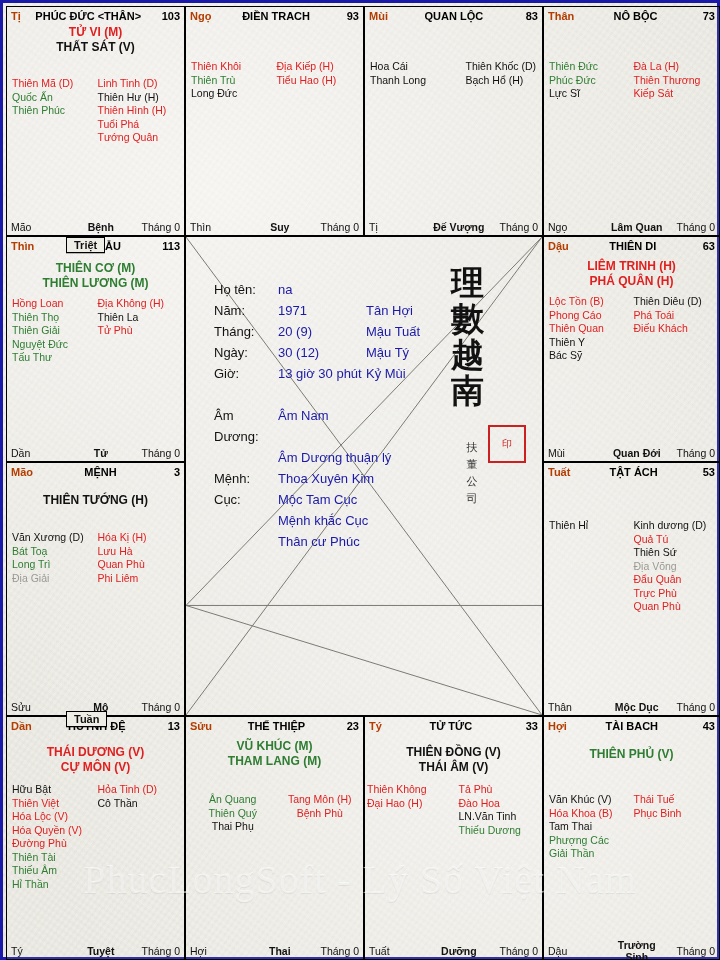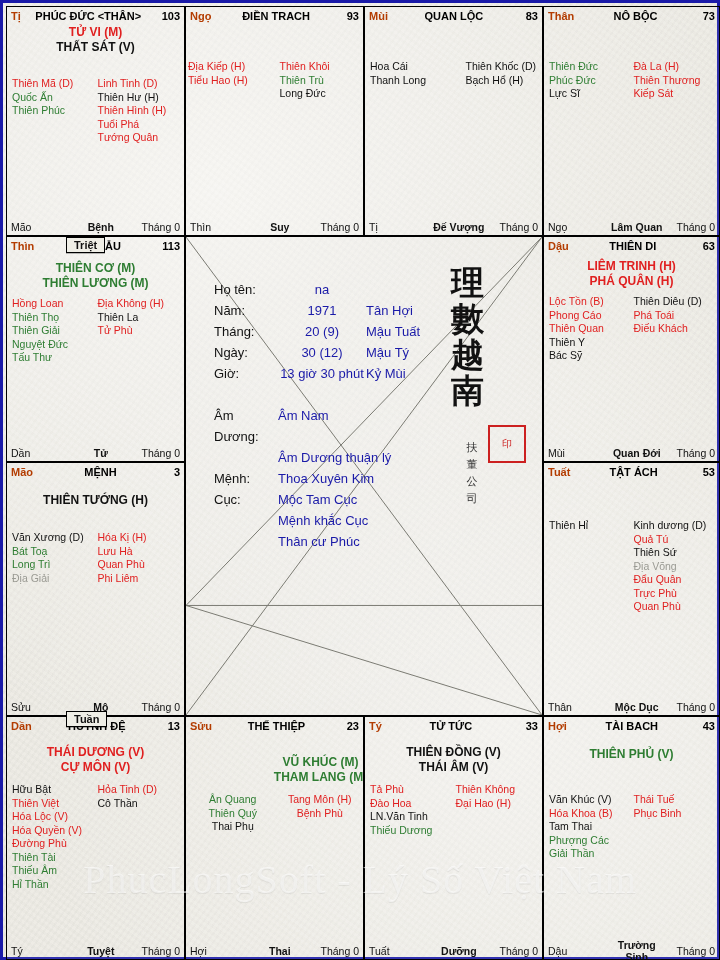--- a/index.html
+++ b/index.html
@@ -82,21 +82,21 @@
   
   .ctr-lines{position:absolute;left:0;top:0;width:100%;height:100%;}
   .info{
     position:absolute;left:28px;top:42px;
     font-size:13px;
     color:#1a1aa8;
     line-height:21px;
   }
   .inforow{display:flex;}
   .inforow .lbl{flex:0 0 64px;color:#111;}
-  .inforow .v1{flex:0 0 88px;text-align:center;}
+  .inforow .v1{flex:0 0 88px;}
   .inforow .v2{flex:0 0 auto;}
   .info2{
     position:absolute;left:28px;top:168px;
     font-size:13px;color:#1a1aa8;line-height:21px;
   }
   .info2 .row{display:flex;}
   .info2 .row .lbl{flex:0 0 64px;color:#111;}
   .seal{
     position:absolute;right:14px;top:28px;
     width:120px;text-align:center;
@@ -176,28 +176,28 @@
       </div>
     </div>
 
     <div class="cell" style="left:179px;top:0;width:179px;height:230px;">
       <div class="chead">
         <span class="branch">Ngọ</span>
         <span class="palace">ĐIỀN TRACH</span>
         <span class="num">93</span>
       </div>
       <div class="cols" style="top:53px;">
-        <div class="c cr">
-          <div class="red">Địa Kiếp (H)</div>
-          <div class="red">Tiểu Hao (H)</div>
-        </div>
         <div class="c cl">
           <div class="red">Thiên Khôi</div>
           <div class="green">Thiên Trù</div>
           <div class="black">Long Đức</div>
+        </div>
+        <div class="c cr">
+          <div class="red">Địa Kiếp (H)</div>
+          <div class="red">Tiểu Hao (H)</div>
         </div>
       </div>
       <div class="cfoot">
         <span class="f1">Thìn</span>
         <span class="f2">Suy</span>
         <span class="f3">Tháng 0</span>
       </div>
     </div>
 
     <div class="cell" style="left:358px;top:0;width:179px;height:230px;">
@@ -399,21 +399,21 @@
         <span class="f3">Tháng 0</span>
       </div>
     </div>
 
     <div class="cell" style="left:179px;top:710px;width:179px;height:244px;">
       <div class="chead">
         <span class="branch">Sửu</span>
         <span class="palace">THẾ THIỆP</span>
         <span class="num">23</span>
       </div>
-      <div class="stars" style="top:38px;padding-left:46px;">
+      <div class="stars" style="top:22px;">
         <div class="green">VŨ KHÚC (M)</div>
         <div class="green">THAM LANG (M)</div>
       </div>
       <div class="cols" style="top:76px;text-align:center;">
         <div class="c cl">
           <div class="green">Ân Quang</div>
           <div class="green">Thiên Quý</div>
           <div class="black">Thai Phụ</div>
         </div>
         <div class="c cr">
@@ -432,29 +432,29 @@
       <div class="chead">
         <span class="branch">Tý</span>
         <span class="palace">TỬ TỨC</span>
         <span class="num">33</span>
       </div>
       <div class="stars" style="top:28px;">
         <div class="black">THIÊN ĐỒNG (V)</div>
         <div class="black">THÁI ÂM (V)</div>
       </div>
       <div class="cols" style="top:66px;">
+        <div class="c cr">
+          <div class="red">Thiên Không</div>
+          <div class="red">Đại Hao (H)</div>
+        </div>
         <div class="c cl">
           <div class="red">Tả Phù</div>
           <div class="red">Đào Hoa</div>
           <div class="black">LN.Văn Tinh</div>
           <div class="green">Thiếu Dương</div>
-        </div>
-        <div class="c cr">
-          <div class="red">Thiên Không</div>
-          <div class="red">Đại Hao (H)</div>
         </div>
       </div>
       <div class="cfoot">
         <span class="f1">Tuất</span>
         <span class="f2">Dưỡng</span>
         <span class="f3">Tháng 0</span>
       </div>
     </div>
 
     <div class="cell" style="left:537px;top:710px;width:177px;height:244px;">

